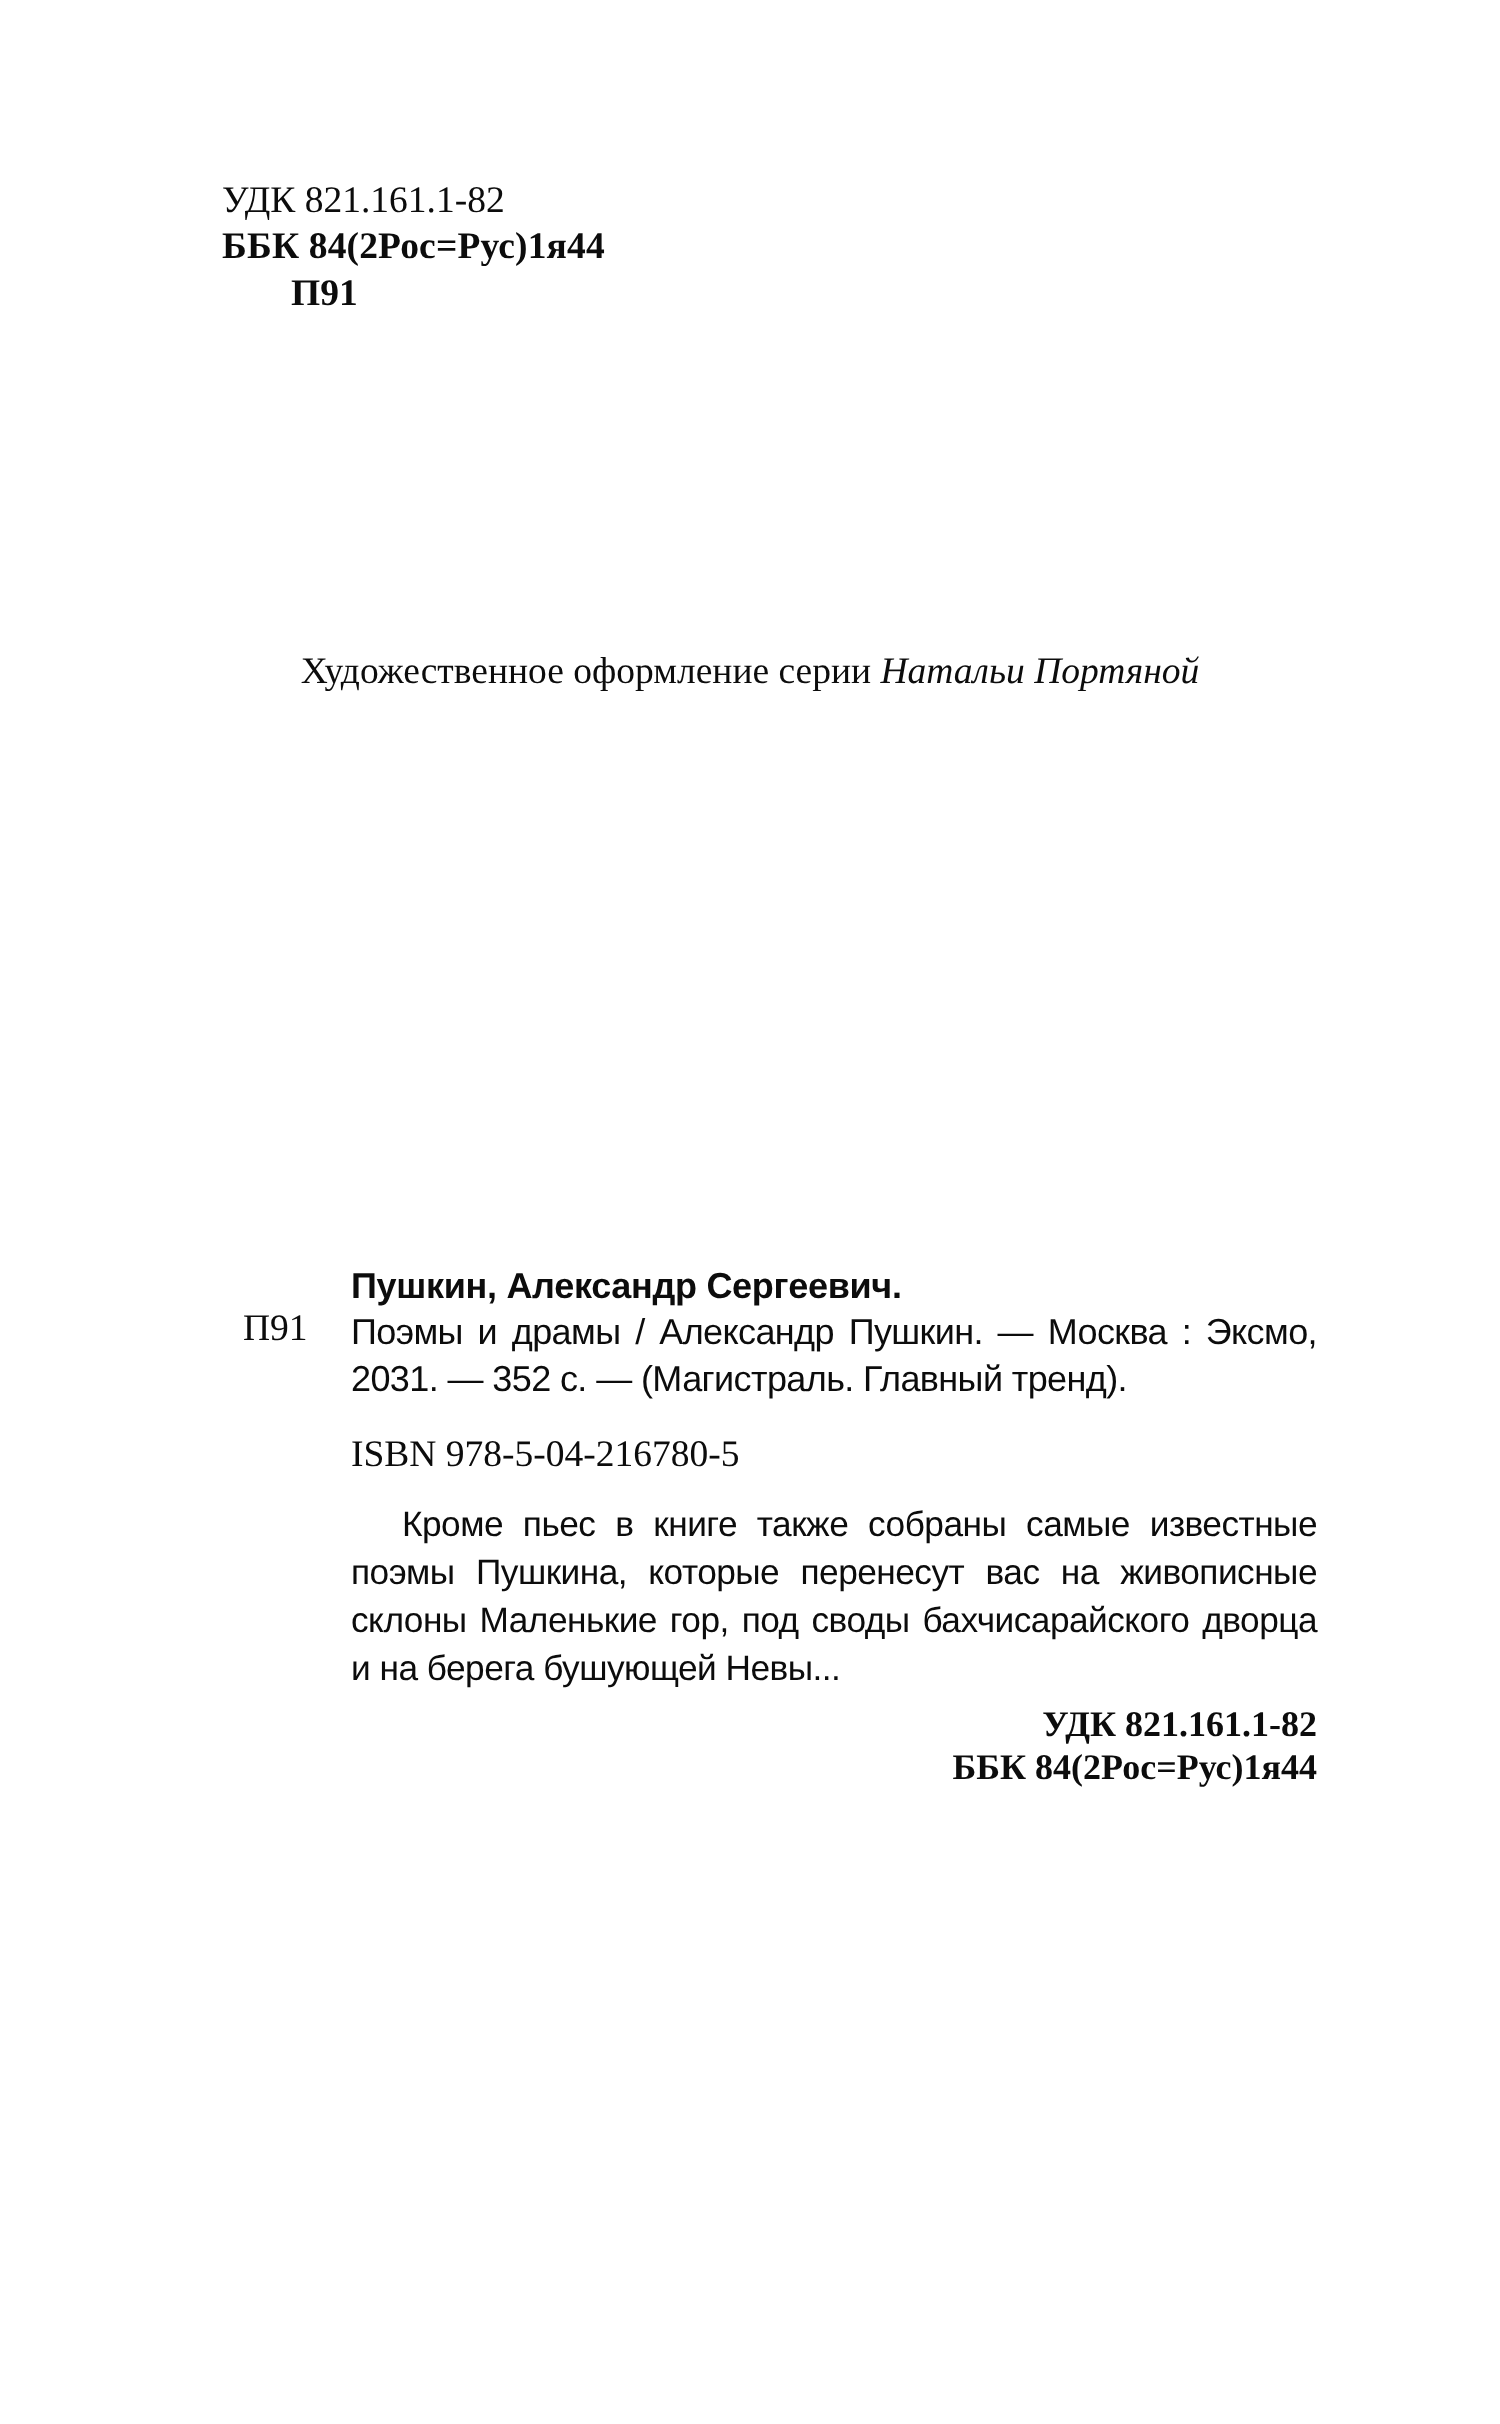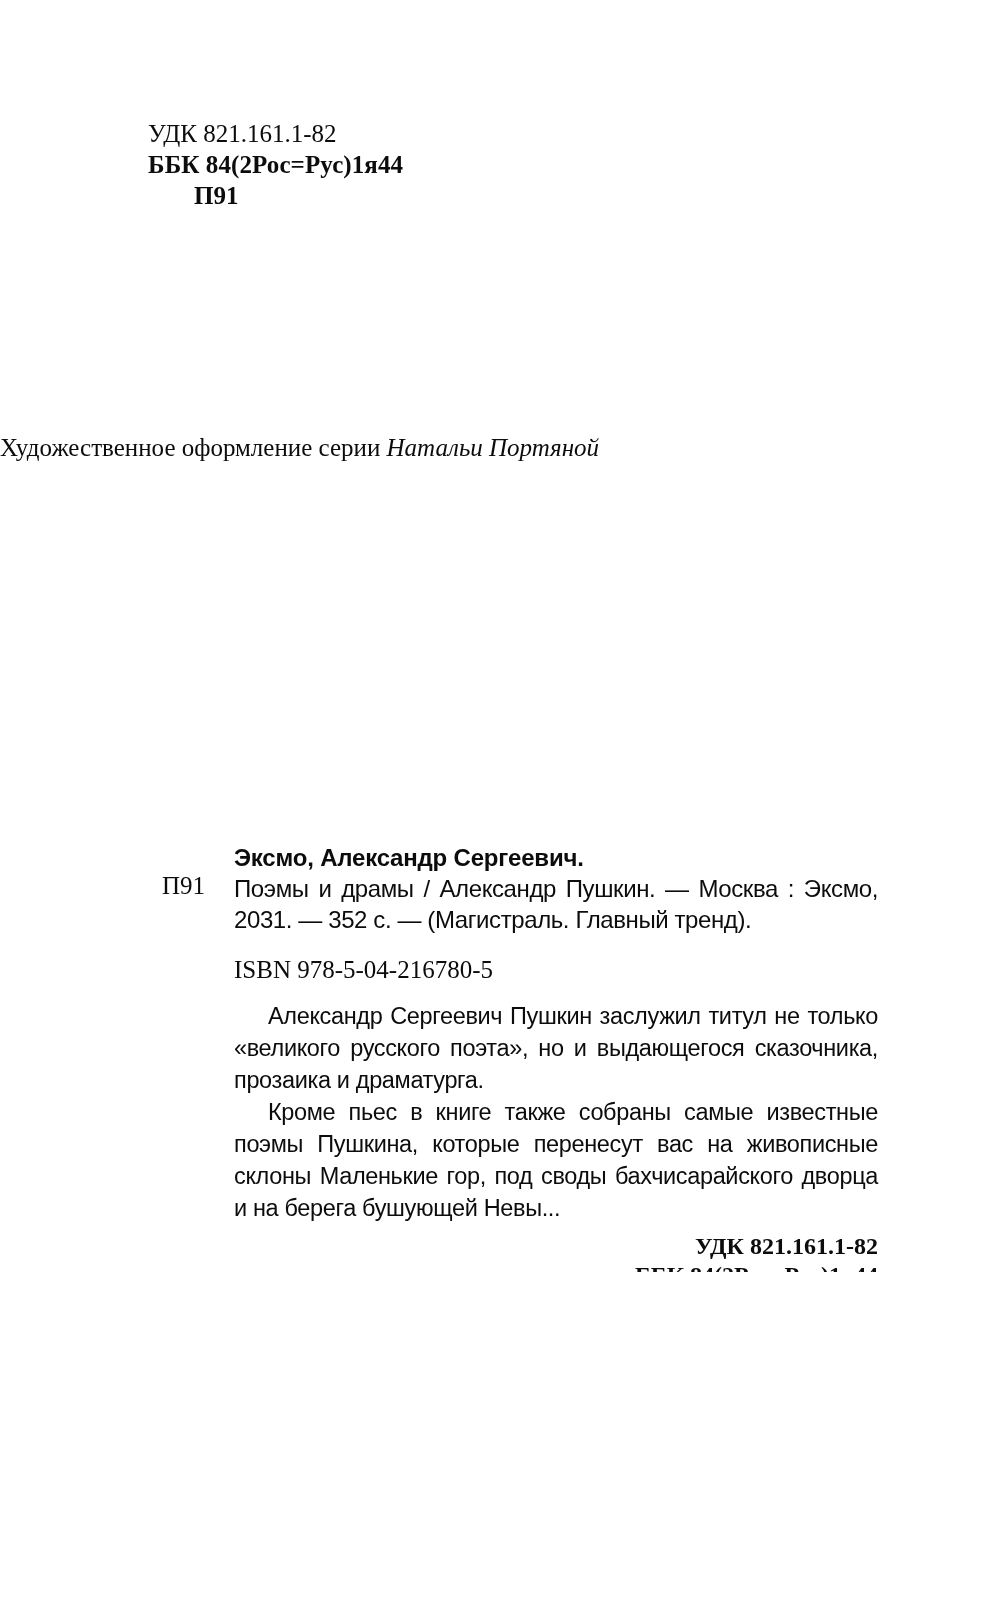--- a/index.html
+++ b/index.html
@@ -30,21 +30,21 @@
   .udk-block .line1 { font-weight: 400; }
   .udk-block .line2 { font-weight: 700; letter-spacing: 0.1px; }
   .udk-block .line3 { font-weight: 700; padding-left: 46px; }
 
   
   .series-credit {
     position: absolute;
     left: 0;
     top: 432px;
     width: 1000px;
-    text-align: left;
+    text-align: center;
     font-size: 25px;
     line-height: 32px;
   }
   .series-credit .it {
     font-style: italic;
   }
 
   
   .card {
     position: absolute;
@@ -136,25 +136,24 @@
     <div class="line3">П91</div>
   </div>
 
   <div class="series-credit">
     <span>Художественное оформление серии </span><span class="it">Натальи Портяной</span>
   </div>
 
   <div class="card">
     <div class="card-index">П91</div>
     <div class="card-body">
-      <div class="card-author">Эксмо, Александр Сергеевич.</div>
+      <div class="card-author">Пушкин, Александр Сергеевич.</div>
       <div class="card-title">Поэмы и драмы / Александр Пушкин. — Москва : Эксмо, 2031. — 352 с. — (Магистраль. Главный тренд).</div>
       <div class="card-isbn">ISBN 978-5-04-216780-5</div>
       <div class="annotation">
-        <p>Александр Сергеевич Пушкин заслужил титул не только «великого русского поэта», но и выдающегося сказочника, прозаика и драматурга.</p>
         <p>Кроме пьес в книге также собраны самые известные поэмы Пушкина, которые перенесут вас на живописные склоны Маленькие гор, под своды бахчисарайского дворца и на берега бушующей Невы...</p>
       </div>
       <div class="card-codes">
         <div>УДК 821.161.1-82</div>
         <div>ББК 84(2Рос=Рус)1я44</div>
       </div>
     </div>
   </div>
 
   <div class="footer-isbn">ISBN 978-5-04-216780-5</div>

